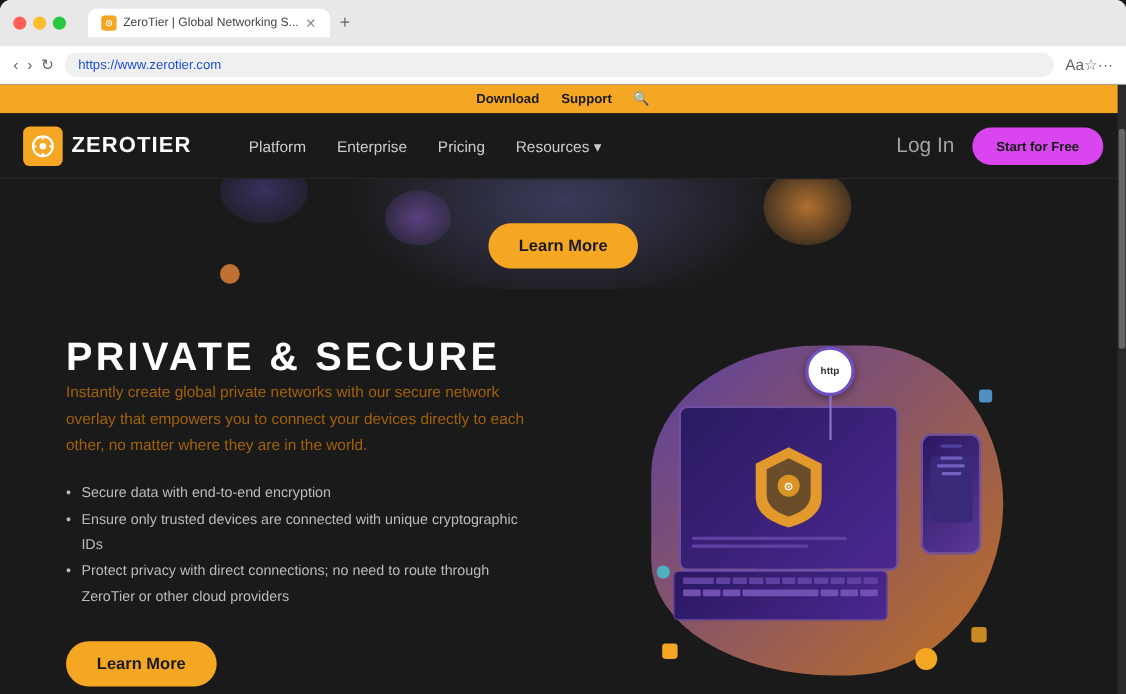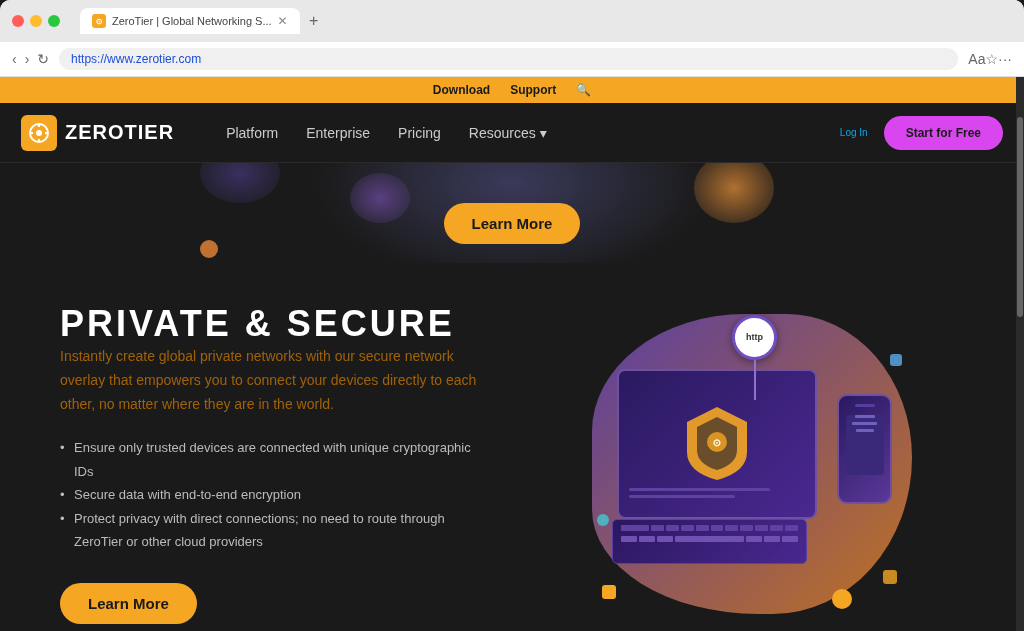--- a/index.html
+++ b/index.html
@@ -195,22 +195,22 @@
       display: flex;
       align-items: center;
       gap: 4px;
     }
     .nav-actions {
       display: flex;
       align-items: center;
       gap: 16px;
     }
     .login-btn {
-      color: #0ea5e9;
-      font-size: 10px;
+      color: #a3a3a3;
+      font-size: 19px;
       cursor: pointer;
       text-decoration: none;
     }
     .cta-btn {
       background: #d946ef;
       color: #1a1a1a;
       border: none;
       border-radius: 25px;
       padding: 10px 22px;
       font-size: 12px;
@@ -420,22 +420,22 @@
     <div class="hero-learn-more">
       <button class="learn-more-btn">Learn More</button>
     </div>
   </div>
 
   <div class="feature-section">
     <div class="feature-text">
       <h2 class="feature-title">PRIVATE &amp; SECURE</h2>
       <p class="feature-desc">Instantly create global private networks with our secure network overlay that empowers you to connect your devices directly to each other, no matter where they are in the world.</p>
       <ul class="feature-list">
+        <li>Secure data with end-to-end encryption</li>
         <li>Ensure only trusted devices are connected with unique cryptographic IDs</li>
-        <li>Secure data with end-to-end encryption</li>
         <li>Protect privacy with direct connections; no need to route through ZeroTier or other cloud providers</li>
       </ul>
       <button class="learn-more-btn">Learn More</button>
     </div>
 
     <div class="feature-image">
       <div class="iso-illustration">
         <div class="iso-blob-bg"></div>
 
         <div style="position:absolute; top:1px; left:50%; transform:translateX(-20px); z-index:10;">

